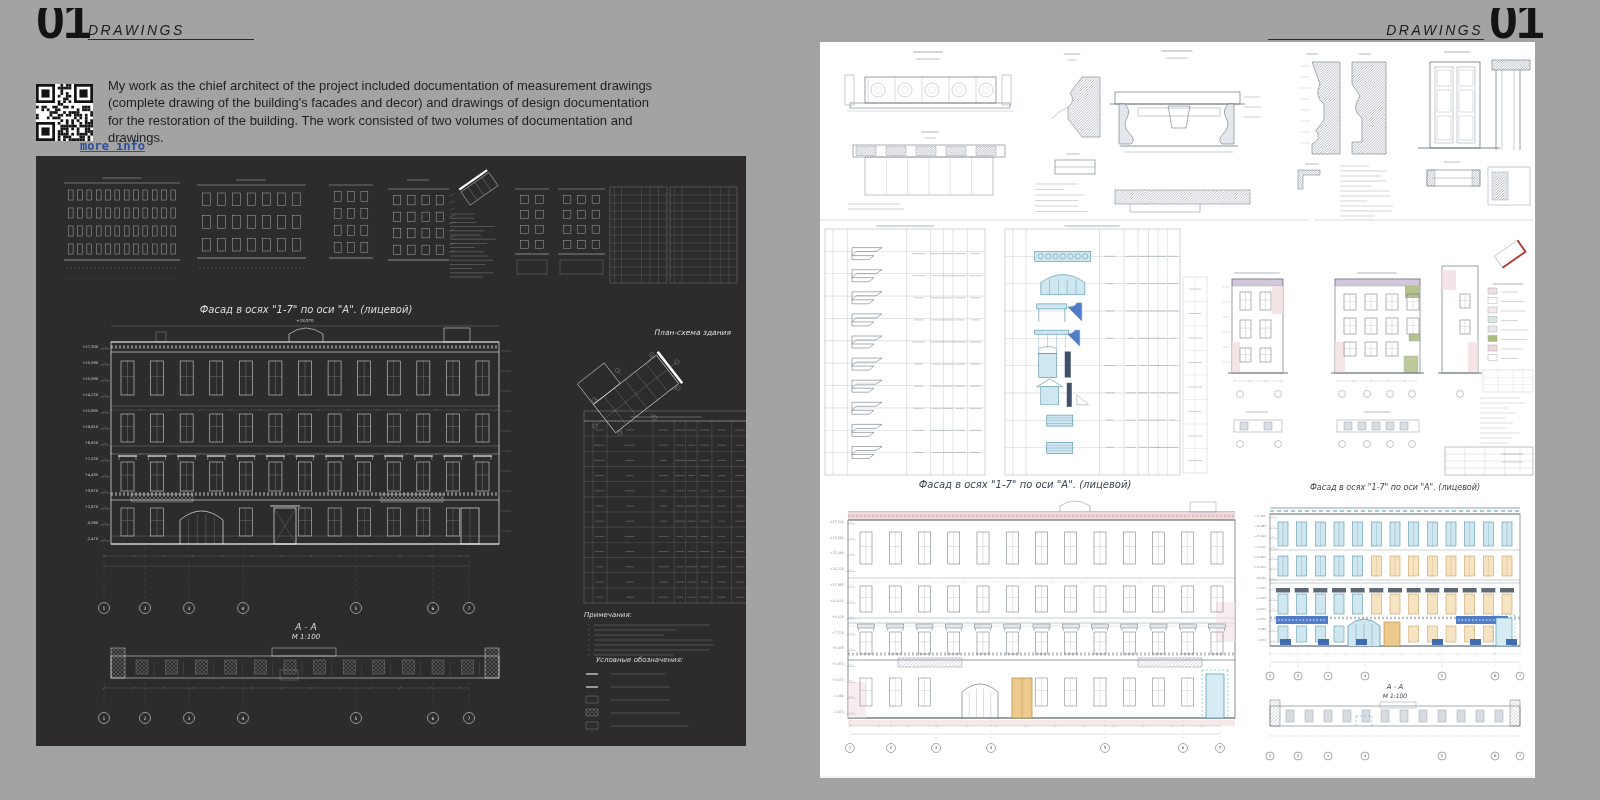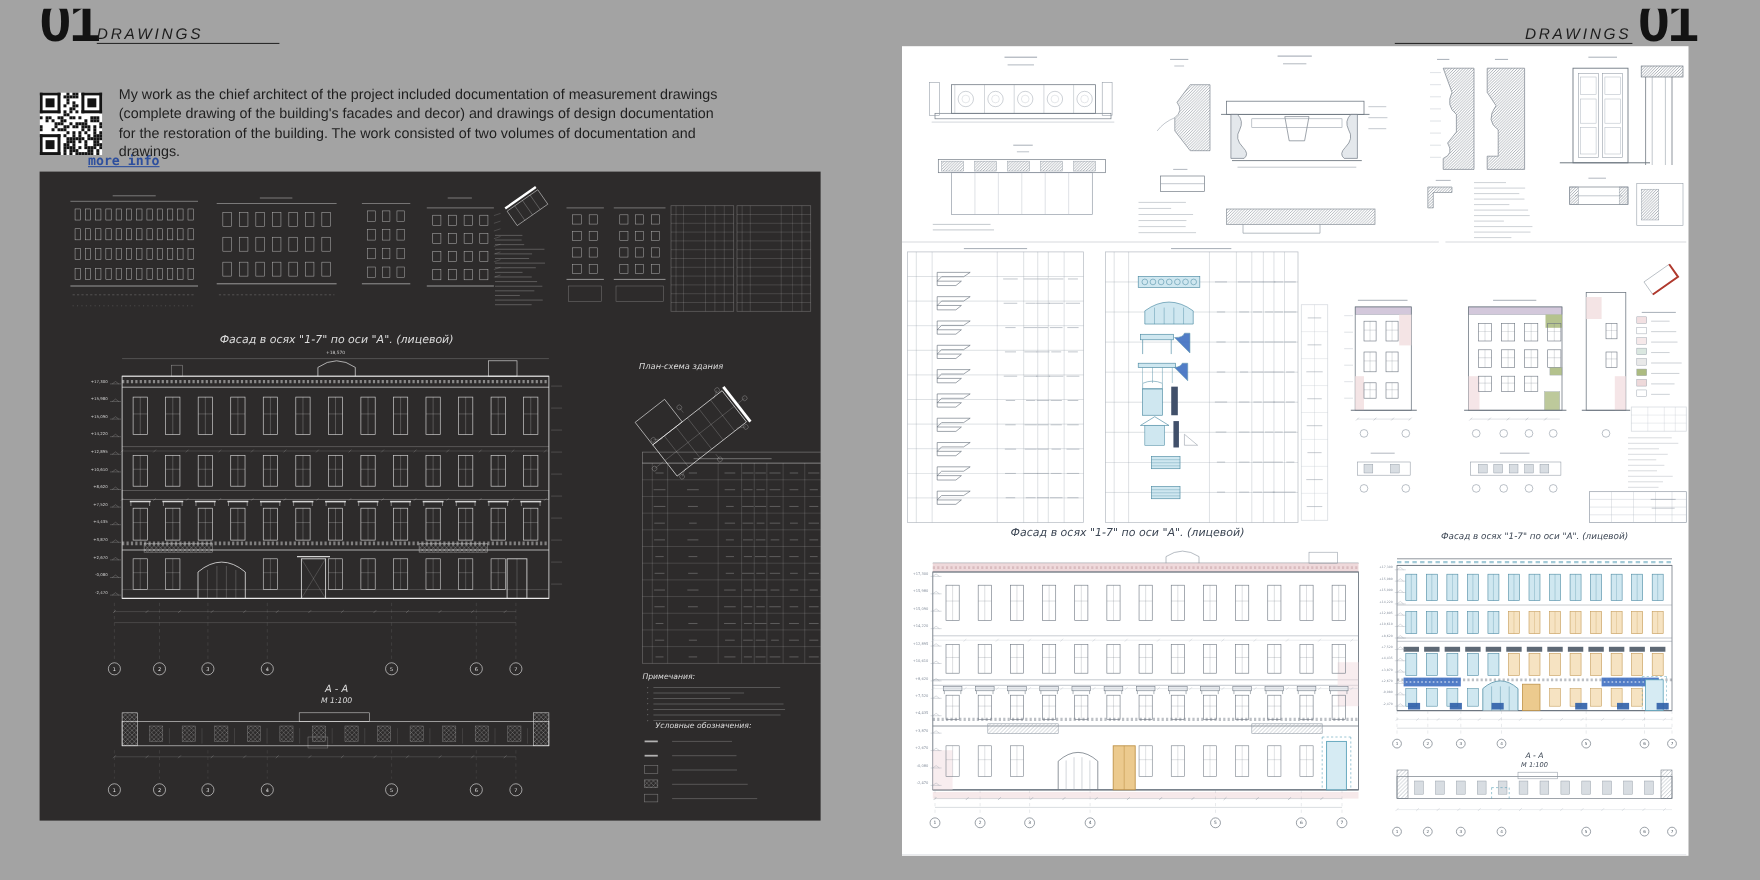--- a/index.html
+++ b/index.html
@@ -951,21 +951,21 @@
         <circle cx="207" cy="562" r="5.5" fill="none" stroke="rgba(242,242,242,0.85)" stroke-width="0.7" opacity="0.9"></circle>
         <text x="207" y="563.62" font-family="&quot;DejaVu Sans&quot;,sans-serif" fill="#e8e8e8" font-size="4.5" text-anchor="middle">4</text>
         <circle cx="320" cy="562" r="5.5" fill="none" stroke="rgba(242,242,242,0.85)" stroke-width="0.7" opacity="0.9"></circle>
         <text x="320" y="563.62" font-family="&quot;DejaVu Sans&quot;,sans-serif" fill="#e8e8e8" font-size="4.5" text-anchor="middle">5</text>
         <circle cx="397" cy="562" r="5.5" fill="none" stroke="rgba(242,242,242,0.85)" stroke-width="0.7" opacity="0.9"></circle>
         <text x="397" y="563.62" font-family="&quot;DejaVu Sans&quot;,sans-serif" fill="#e8e8e8" font-size="4.5" text-anchor="middle">6</text>
         <circle cx="433" cy="562" r="5.5" fill="none" stroke="rgba(242,242,242,0.85)" stroke-width="0.7" opacity="0.9"></circle>
         <text x="433" y="563.62" font-family="&quot;DejaVu Sans&quot;,sans-serif" fill="#e8e8e8" font-size="4.5" text-anchor="middle">7</text>
       </svg>
     <div class="ov cap-dark" style="left:0;top:148px;width:540px;text-align:center;font-size:10px;">Фасад  в осях  "1-7"  по оси  "А". (лицевой)</div>
-    <div class="ov cap-dark" style="left:545px;top:172px;width:150px;text-align:left;font-size:7.5px;">План-схема здания</div>
+    <div class="ov cap-dark" style="left:545px;top:172px;width:150px;text-align:right;font-size:7.5px;">План-схема здания</div>
     <div class="ov cap-dark" style="left:0;top:466px;width:540px;text-align:center;font-size:9px;">А - А</div>
     <div class="ov cap-dark" style="left:0;top:477px;width:540px;text-align:center;font-size:7px;">М 1:100</div>
     <div class="ov cap-dark" style="left:548px;top:455px;font-size:7px;">Примечания:</div>
     <div class="ov cap-dark" style="left:548px;top:500px;font-size:7px;margin-left:12px;">Условные обозначения:</div>
   </div>
 
   <div class="sec-rule" style="left:1268px;width:216px;"></div>
   <div class="sec-label" style="left:1348px;width:135px;text-align:right;">DRAWINGS</div>
   <div class="bignum-wrap" style="left:1489px;">
     <span class="bignum">01</span>

